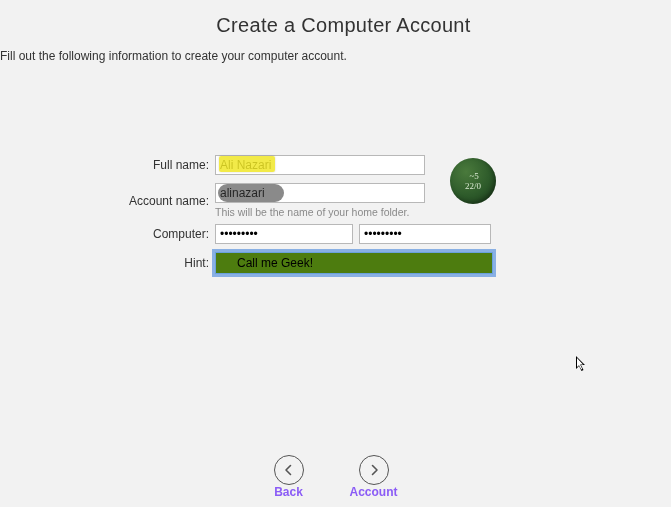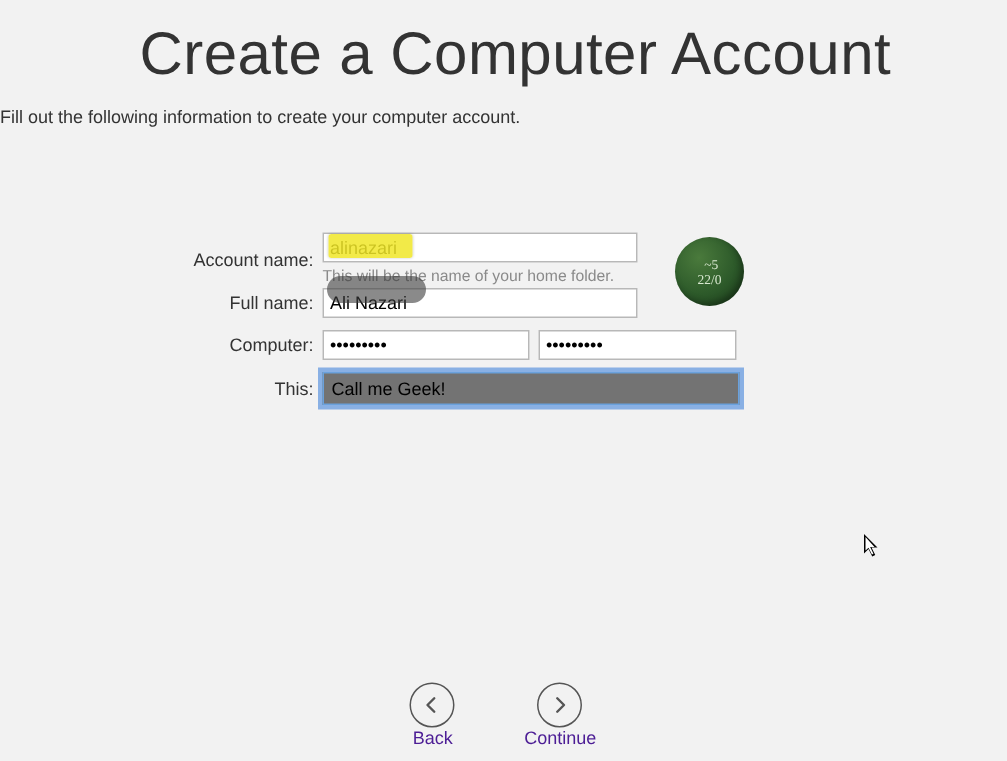--- a/index.html
+++ b/index.html
@@ -6,21 +6,21 @@
     body {
       width: 671px;
       height: 507px;
       background: #f2f2f2;
       font-family: -apple-system, "Helvetica Neue", Helvetica, Arial, sans-serif;
       position: relative;
       overflow: hidden;
     }
     .title {
       text-align: center;
-      font-size: 40px;
+      font-size: 20px;
       font-weight: 400;
       color: #333;
       padding-top: 14px;
       letter-spacing: 0.3px;
       margin-left: 16px;
     }
     .subtitle {
       text-align: left;
       font-size: 12px;
       color: #333;
@@ -55,23 +55,23 @@
       background: #fff;
       font-size: 12px;
       padding: 0 4px;
       outline: none;
       font-family: inherit;
     }
     .hint-input {
       width: 278px;
       height: 22px;
       border: 1px solid #b8b8b8;
-      background: #737373;
-      font-size: 12px;
-      padding: 0 5px;
+      background: #4d7c0f;
+      font-size: 12px;
+      padding: 0 21px;
       outline: none;
       font-family: inherit;
       box-shadow: 0 0 0 3px rgba(80, 140, 220, 0.65);
       border-color: #6aa1dc;
     }
     .pwd-row .text-input.verify {
       margin-left: 6px;
       width: 132px;
     }
     .pwd-row .text-input.main {
@@ -142,60 +142,61 @@
       height: 30px;
       border: 1.5px solid #555;
       border-radius: 50%;
       display: flex;
       align-items: center;
       justify-content: center;
       background: transparent;
     }
     .nav-label {
       font-size: 12px;
-      color: #4c1d95;
+      color: #8b5cf6;
       margin-top: 0;
+      font-weight: bold;
     }
     .cursor {
       position: absolute;
       left: 576px;
       top: 356px;
       pointer-events: none;
       z-index: 100;
     }
   </style>
 </head>
 <body>
 
 <h1 class="title">Create a Computer Account</h1>
 <p class="subtitle">Fill out the following information to create your computer account.</p>
 
 <div class="form-area">
+
+  <div class="row">
+    <div class="label">Full name:</div>
+    <input class="text-input" type="text" value="Ali Nazari" style="">
+  </div>
 
   <div class="row" style="margin-bottom:2px;">
     <div class="label">Account name:</div>
     <div class="field-col">
       <input class="text-input" type="text" value="alinazari" style="">
       <div class="helper">This will be the name of your home folder.</div>
     </div>
   </div>
 
-  <div class="row">
-    <div class="label">Full name:</div>
-    <input class="text-input" type="text" value="Ali Nazari" style="">
-  </div>
-
   <div class="row pwd-row" style="margin-top:6px;">
     <div class="label">Computer:</div>
     <input class="text-input main" type="password" value="•••••••••" style="">
     <input class="text-input verify" type="password" value="•••••••••" style="">
   </div>
 
   <div class="row">
-    <div class="label">This:</div>
+    <div class="label">Hint:</div>
     <input class="hint-input" type="text" value="Call me Geek!" style="">
   </div>
 
 </div>
 
 <div class="highlight-yellow" style="left:219px; top:156px; width:56px; height:16px;"></div>
 <div class="smudge-dark" style="left:218px; top:184px; width:66px; height:18px; border-radius: 10px;"></div>
 
 <div class="avatar">
   <span class="avatar-text"> ~5
@@ -210,20 +211,20 @@
         </svg>
     </div>
     <div class="nav-label">Back</div>
   </div>
   <div class="nav-btn">
     <div class="nav-circle">
       <svg width="14" height="14" viewBox="0 0 14 14">
           <path d="M5.5 2.5 L10 7 L5.5 11.5" stroke="#555" stroke-width="1.6" fill="none" stroke-linecap="round" stroke-linejoin="round"></path>
         </svg>
     </div>
-    <div class="nav-label">Continue</div>
+    <div class="nav-label">Account</div>
   </div>
 </div>
 
 <svg class="cursor" width="12" height="18" viewBox="0 0 12 18">
   <path d="M0 0 L0 13 L3 10 L5.5 15 L7.5 14 L5 9 L9 9 Z" fill="#000"></path>
   <path d="M1 2 L1 11 L3 9.2 L5.3 13.6 L6.3 13.1 L4.1 8.6 L7 8.6 Z" fill="#fff"></path>
 </svg>
 
 </body></html>

